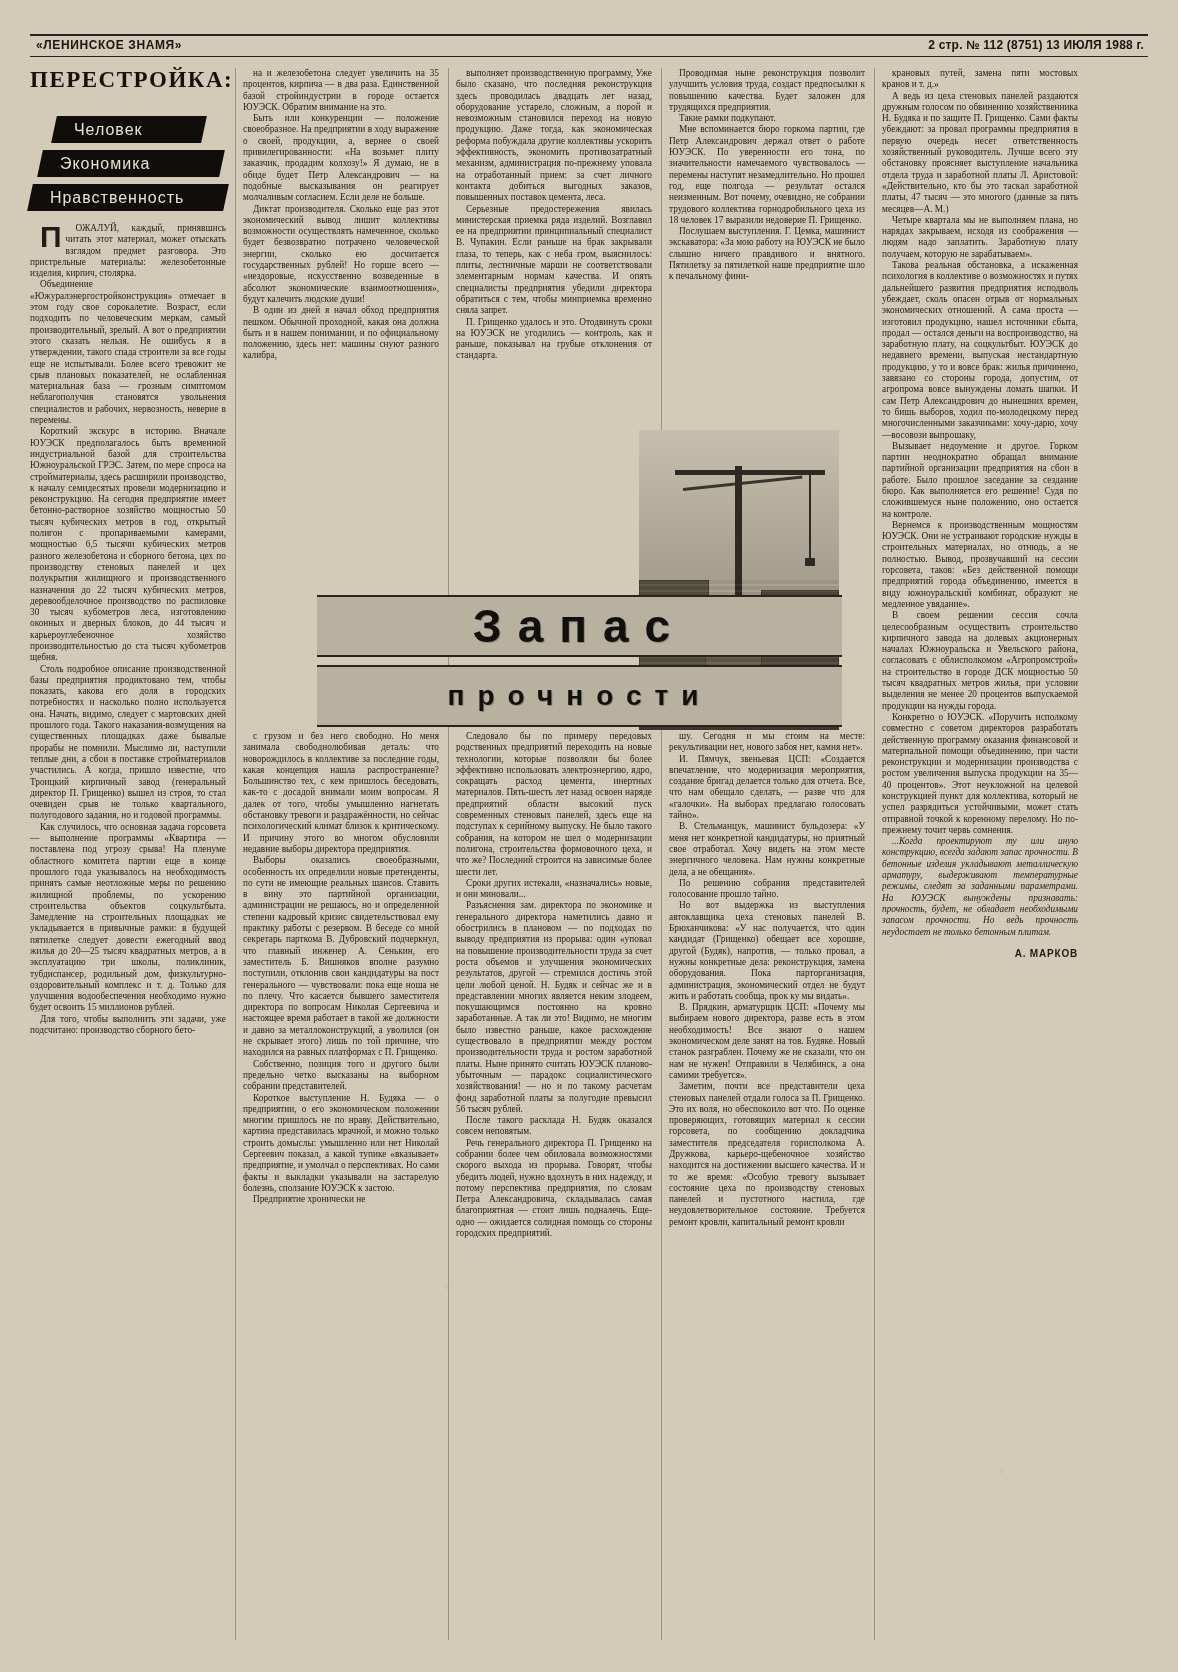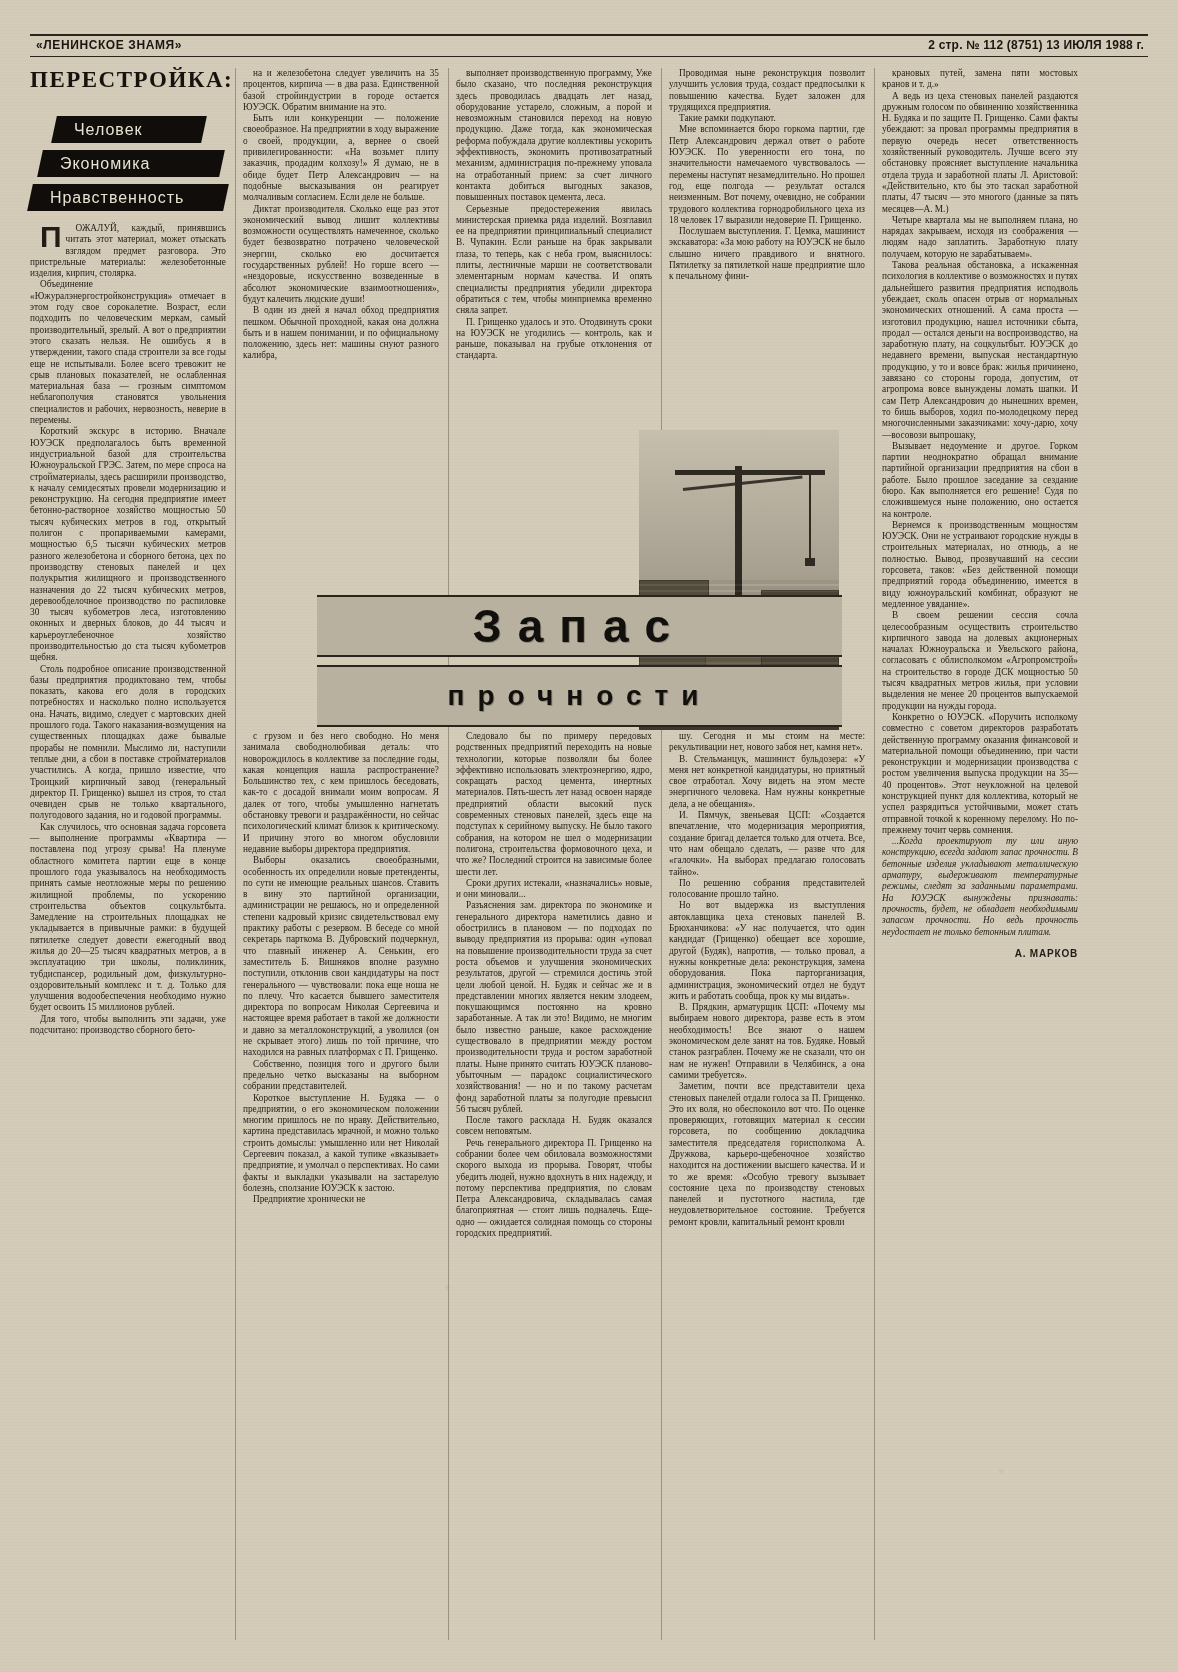--- a/index.html
+++ b/index.html
@@ -254,22 +254,22 @@
 
     <div class="col c4">
       <div class="txt" style="height:355px; overflow:hidden">
         <p>Проводимая ныне реконструкция позволит улучшить условия труда, создаст предпосылки к повышению качества. Будет заложен для трудящихся предприятия.</p>
         <p>Такие рамки подкупают.</p>
         <p>Мне вспоминается бюро горкома партии, где Петр Александрович держал ответ о работе ЮУЭСК. По уверенности его тона, по значительности намечаемого чувствовалось — перемены наступят незамедлительно. Но прошел год, еще полгода — результат остался неизменным. Вот почему, очевидно, не собрании трудового коллектива горнодробильного цеха из 18 человек 17 выразили недоверие П. Грищенко.</p>
         <p>Послушаем выступления. Г. Цемка, машинист экскаватора: «За мою работу на ЮУЭСК не было слышно ничего правдивого и внятного. Пятилетку за пятилеткой наше предприятие шло к печальному фини-</p>
       </div>
       <div class="txt" style="position:absolute; top:663px; left:0; width:196px; height:900px; overflow:hidden">
         <p>шу. Сегодня и мы стоим на месте: рекультивации нет, нового забоя нет, камня нет».</p>
+        <p>И. Пямчук, звеньевая ЦСП: «Создается впечатление, что модернизация мероприятия, создание бригад делается только для отчета. Все, что нам обещало сделать, — разве что для «галочки». На выборах предлагаю голосовать тайно».</p>
         <p>В. Стельманцук, машинист бульдозера: «У меня нет конкретной кандидатуры, но приятный свое отработал. Хочу видеть на этом месте энергичного человека. Нам нужны конкретные дела, а не обещания».</p>
-        <p>И. Пямчук, звеньевая ЦСП: «Создается впечатление, что модернизация мероприятия, создание бригад делается только для отчета. Все, что нам обещало сделать, — разве что для «галочки». На выборах предлагаю голосовать тайно».</p>
         <p>По решению собрания представителей голосование прошло тайно.</p>
         <p>Но вот выдержка из выступления автоклавщика цеха стеновых панелей В. Брюханчикова: «У нас получается, что один кандидат (Грищенко) обещает все хорошие, другой (Будяк), напротив, — только провал, а нужны конкретные дела: реконструкция, замена оборудования. Пока парторганизация, администрация, экономический отдел не будут жить и работать сообща, прок ку мы видать».</p>
         <p>В. Прядкин, арматурщик ЦСП: «Почему мы выбираем нового директора, разве есть в этом необходимость! Все знают о нашем экономическом деле занят на тов. Будяке. Новый станок разграблен. Почему же не сказали, что он нам не нужен! Отправили в Челябинск, а она самими требуется».</p>
         <p>Заметим, почти все представители цеха стеновых панелей отдали голоса за П. Грищенко. Это их воля, но обеспокоило вот что. По оценке проверяющих, готовящих материал к сессии горсовета, по сообщению докладчика заместителя председателя горисполкома А. Дружкова, карьеро-щебеночное хозяйство находится на достижении высшего качества. И и то же время: «Особую тревогу вызывает состояние цеха по производству стеновых панелей и пустотного настила, где неудовлетворительное состояние. Требуется ремонт кровли, капитальный ремонт кровли</p>
       </div>
     </div>
 
     <div class="col c5">
       <div class="txt" style="height:1520px; overflow:hidden">
         <p>крановых путей, замена пяти мостовых кранов и т. д.»</p>

